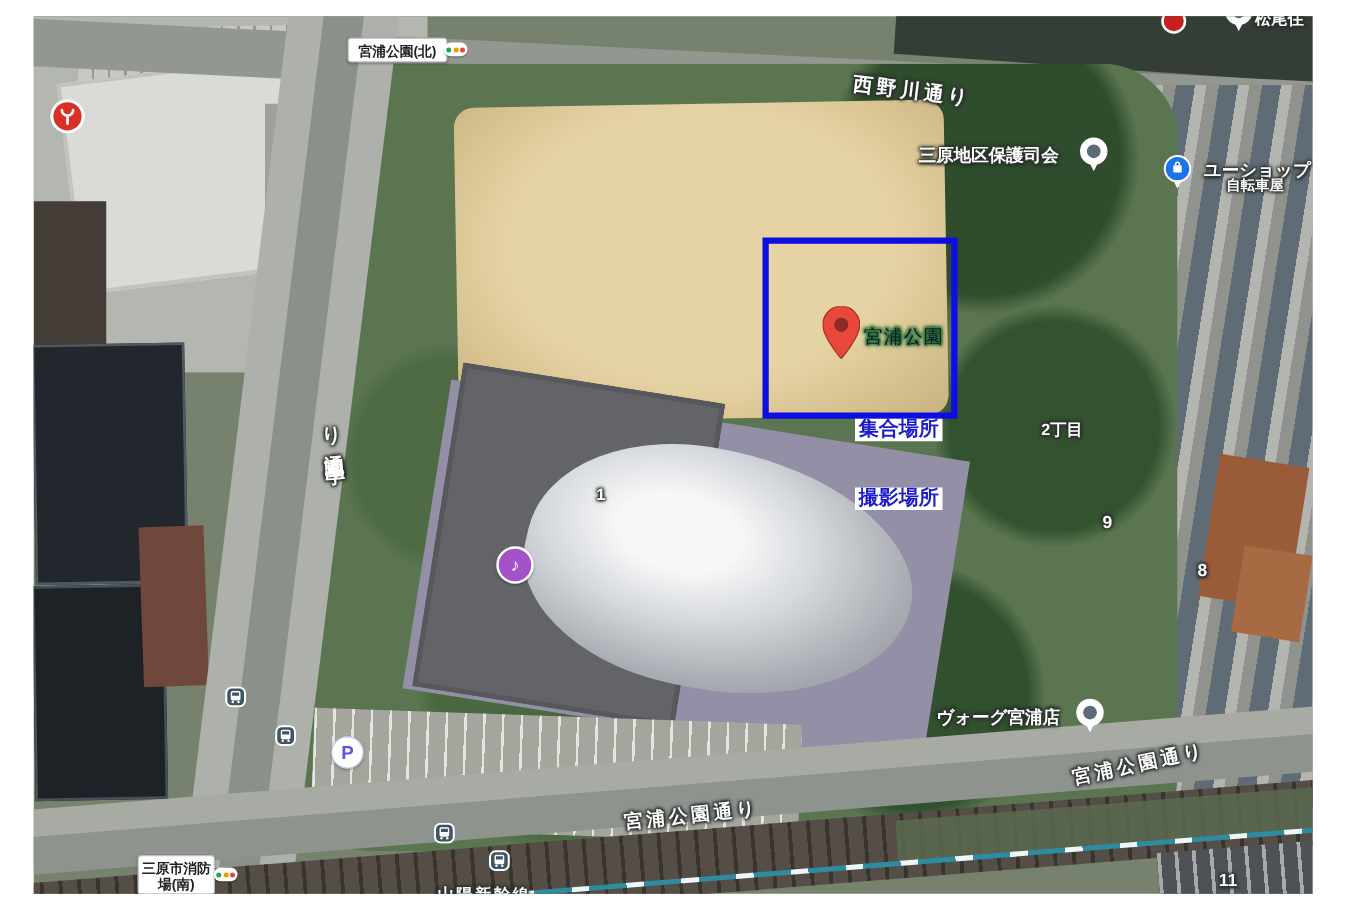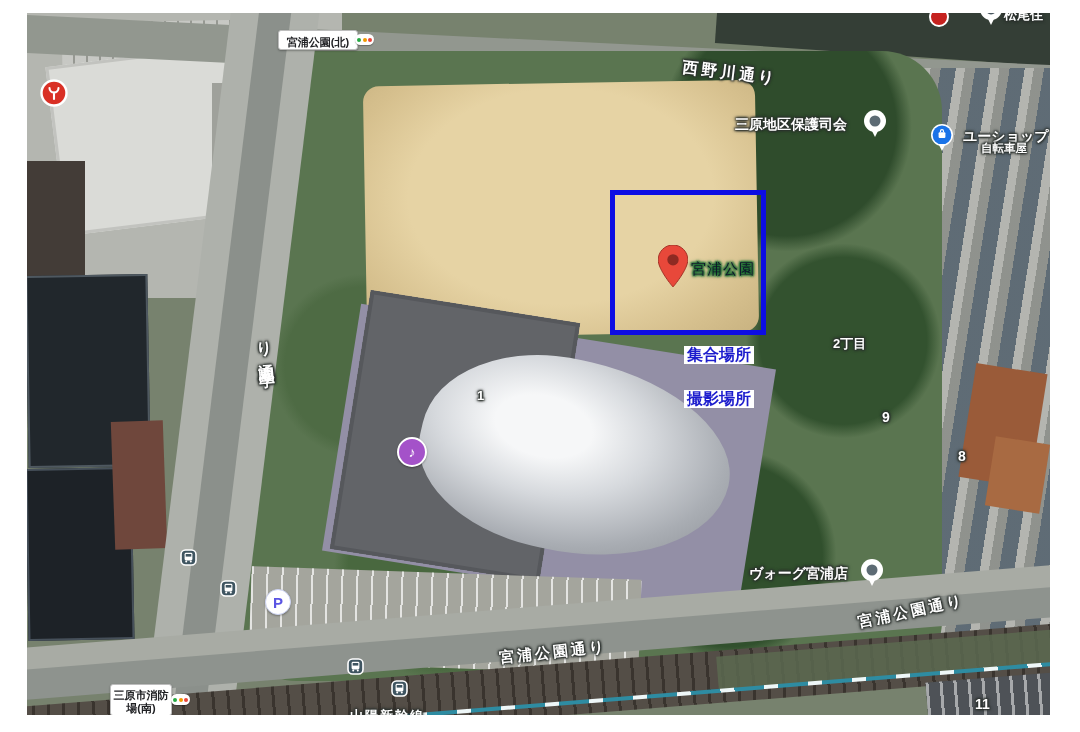--- a/index.html
+++ b/index.html
@@ -84,21 +84,21 @@
   <div class="shape" style="left:-30px;top:614px;width:1120px;height:30px;background:#8e938e;transform:rotate(-4.6deg);"></div>
   <div class="shape" style="left:-40px;top:650px;width:1160px;height:52px;background:#544e47;transform:rotate(-4.6deg);
               background-image:repeating-linear-gradient(90deg, rgba(25,20,16,.45) 0 3px, rgba(0,0,0,0) 3px 15px);"></div>
   <div class="shape" style="left:690px;top:630px;width:340px;height:34px;background:#5c6a50;transform:rotate(-4.6deg);opacity:.85;"></div>
   <div class="shape" style="left:900px;top:664px;width:140px;height:45px;background:#4e5257;transform:rotate(-4.6deg);
               background-image:repeating-linear-gradient(90deg, rgba(255,255,255,.5) 0 3px, rgba(0,0,0,0) 3px 14px);"></div>
   <div class="shape" style="left:-40px;top:688px;width:1160px;height:4px;transform:rotate(-4.6deg);
               background:repeating-linear-gradient(90deg,#2e8ca2 0 30px,#eef7f8 30px 44px);"></div>
 
   <div class="abs selbox" style="left:583px;top:177px;width:146px;height:135px;z-index:9;"></div>
-  <div class="abs" style="left:657px;top:333px;z-index:11;">
+  <div class="abs" style="left:657px;top:322px;z-index:11;">
     <span class="ann">集合場所</span>
   </div>
   <div class="abs" style="left:657px;top:341px;z-index:11;margin-top:36px;">
     <span class="ann">撮影場所</span>
   </div>
 
   <div class="abs" style="left:631px;top:232px;z-index:12;">
     <svg width="30" height="42" viewBox="0 0 24 34">
       <path d="M12 0C5.4 0 0 5.4 0 12c0 8 12 22 12 22s12-14 12-22C24 5.4 18.6 0 12 0z" fill="#e8483a" stroke="#a33227" stroke-width="0.8"></path>
       <circle cx="12" cy="12" r="4.6" fill="#8e2a22"></circle>

